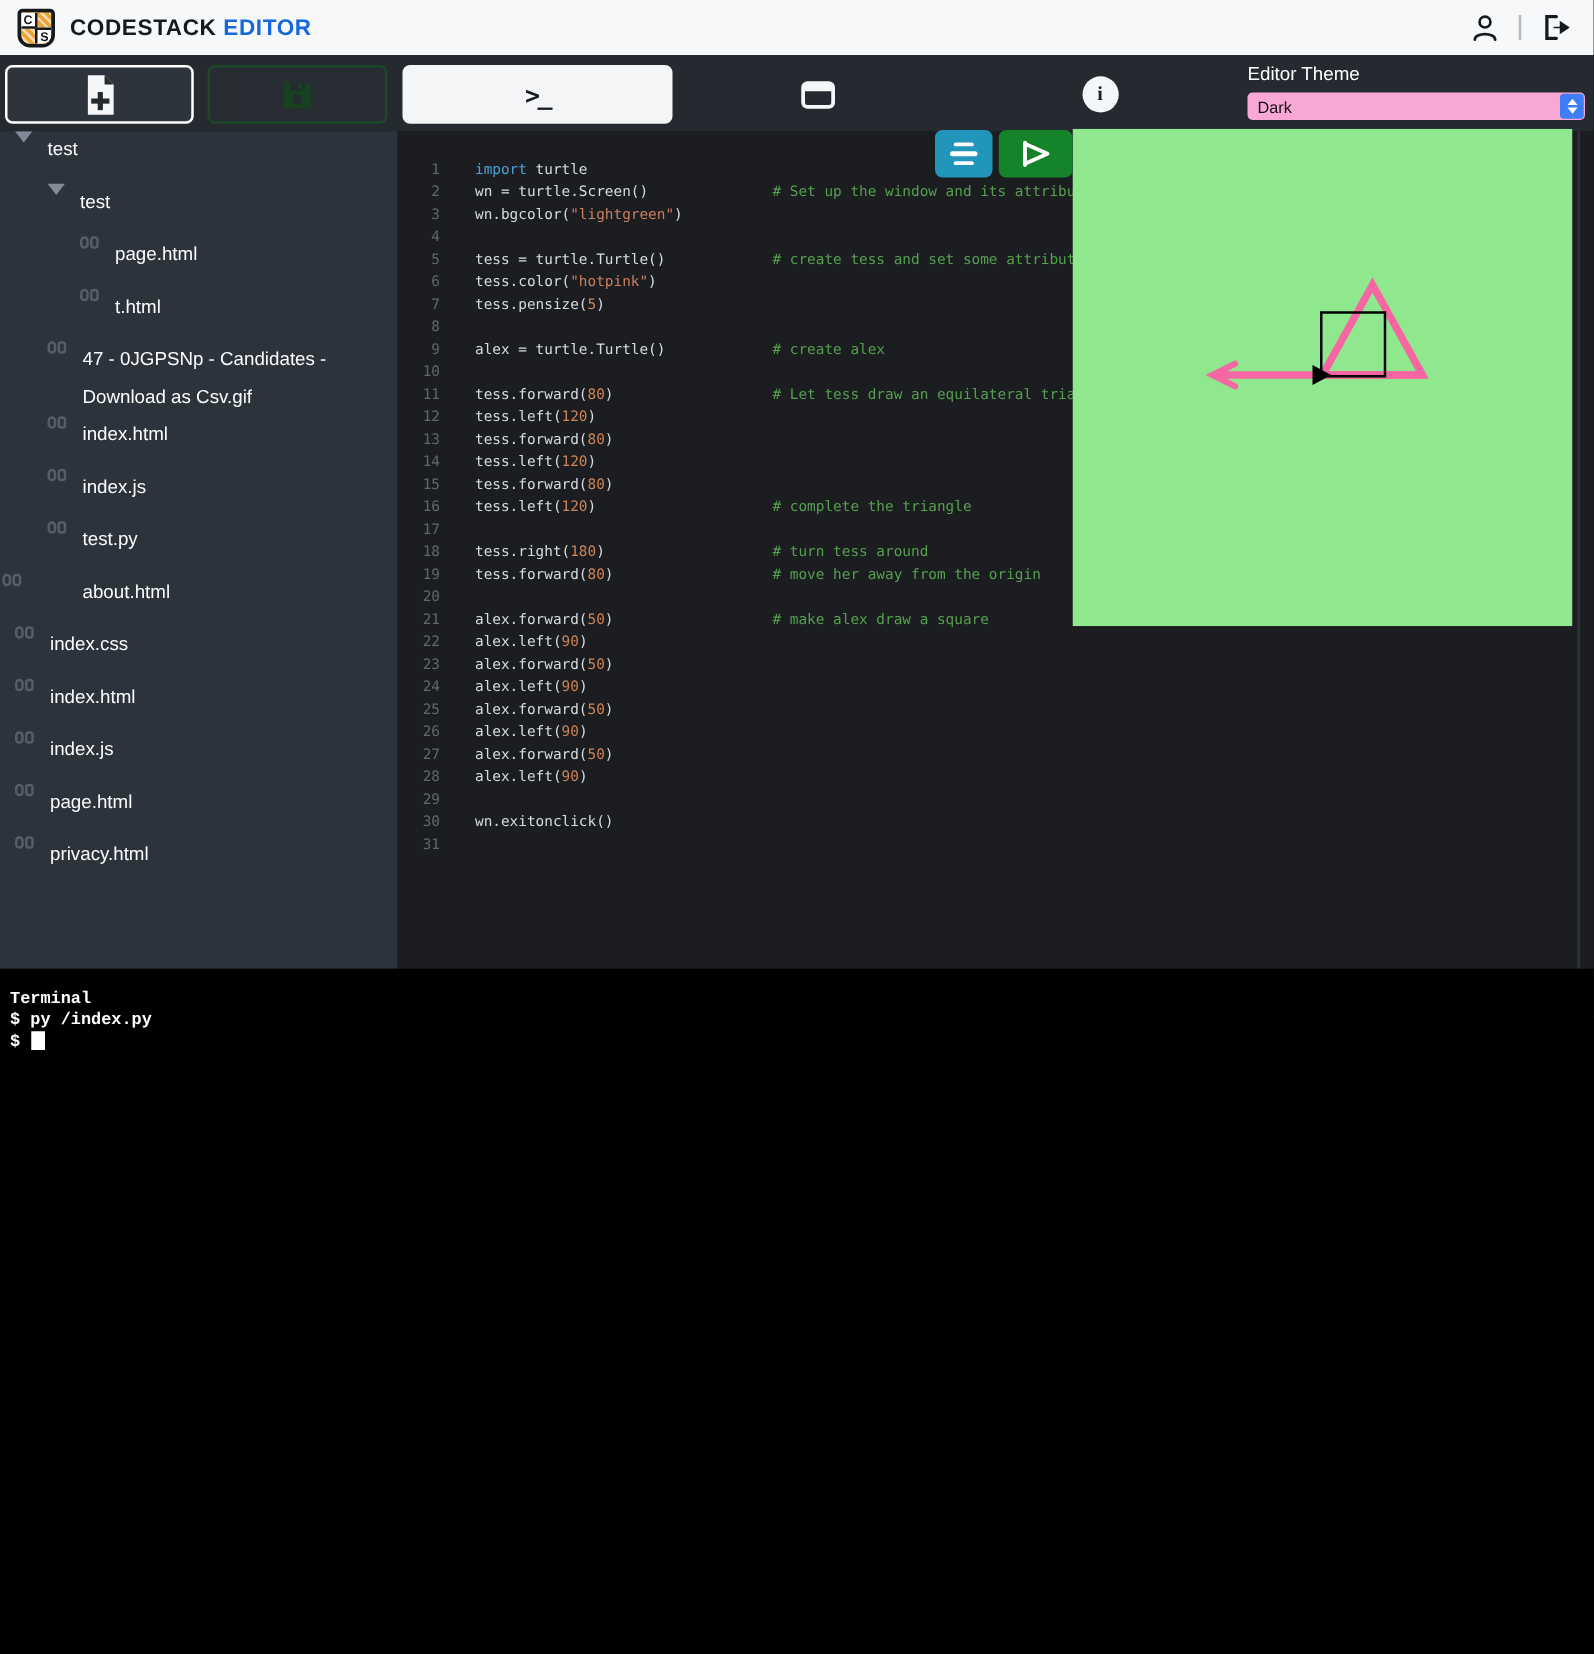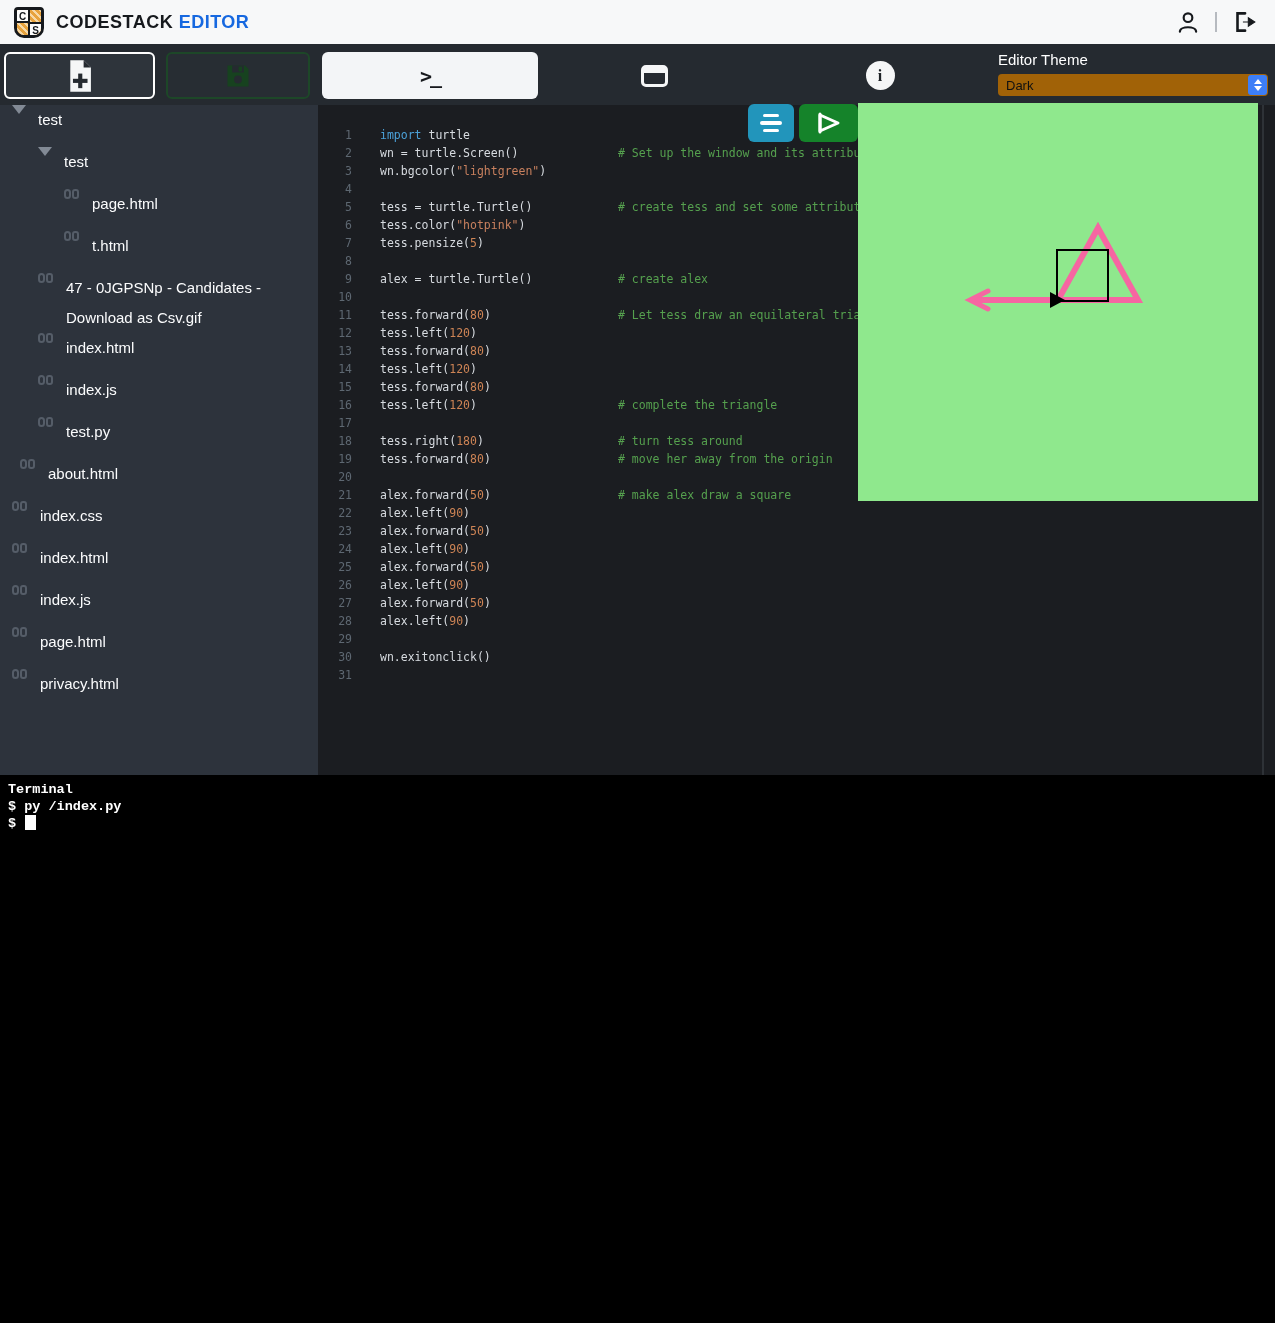--- a/index.html
+++ b/index.html
@@ -24,21 +24,21 @@
   .btn-new  { left:4px;   width:151px; background:#2E343B; border:2px solid #FFFFFF; }
   .btn-save { left:166px; width:144px; background:#272D33; border:2px solid #1D4728; }
   .btn-term { left:322px; width:216px; background:#F3F5F7; }
   .term-glyph { font-family:"DejaVu Sans Mono", monospace; font-weight:bold; font-size:20px; color:#16191D; letter-spacing:-2px; }
   .btn-window { left:628px; width:52px; background:transparent; }
   .win-icon { width:27px; height:22px; border:3px solid #F5F6F7; border-top:8px solid #F5F6F7; border-radius:5px; }
   .btn-info { left:856px; width:48px; background:transparent; }
   .info-circle { width:29px; height:29px; border-radius:50%; background:#F5F6F7; color:#1E2227; font-size:16px; font-weight:bold; font-family:"Liberation Serif", serif; display:flex; align-items:center; justify-content:center; }
   .theme-box { position:absolute; left:998px; top:7px; width:270px; }
   .theme-label { color:#FFFFFF; font-size:15px; margin-bottom:6px; }
-  .theme-select { position:relative; width:270px; height:22px; background:#a16207; border-radius:4px; display:flex; align-items:center; cursor:pointer; }
+  .theme-select { position:relative; width:270px; height:22px; background:#f9a8d4; border-radius:4px; display:flex; align-items:center; cursor:pointer; }
   .theme-select .val { font-size:13px; color:#111; padding-left:8px; }
   .sel-cap { position:absolute; right:1px; top:1px; width:19px; height:20px; background:#3D7EF7; border-radius:3px; display:flex; flex-direction:column; align-items:center; justify-content:center; gap:2px; }
   .tri-up    { width:0; height:0; border-left:4px solid transparent; border-right:4px solid transparent; border-bottom:5px solid #fff; }
   .tri-downw { width:0; height:0; border-left:4px solid transparent; border-right:4px solid transparent; border-top:5px solid #fff; }
 
   
   .sidebar { position:absolute; left:0; top:105px; width:318px; height:670px; background:#2D333C; padding-top:0; overflow:hidden; }
   .tree-row { display:flex; align-items:flex-start; min-height:42px; color:#FBFCFD; font-size:15px; font-weight:500; cursor:pointer; }
   .tree-row.selected { background:#1D4A66; }
   .caret { width:0; height:0; border-left:7px solid transparent; border-right:7px solid transparent; border-top:9px solid #828A95; margin-right:12px; flex:none; }
@@ -59,21 +59,21 @@
   .editor-vline { position:absolute; left:1262px; top:105px; width:2px; height:670px; background:#2E3237; }
 
   
   .btn-runmenu { position:absolute; left:748px; top:104px; width:46px; height:38px; background:#2295BB; border-radius:6px; display:flex; flex-direction:column; align-items:center; justify-content:center; gap:4px; cursor:pointer; z-index:6; }
   .btn-runmenu i { display:block; height:3.5px; background:#fff; border-radius:2px; }
   .btn-runmenu i:nth-child(1){ width:16px; } .btn-runmenu i:nth-child(2){ width:22px; } .btn-runmenu i:nth-child(3){ width:16px; }
   .btn-run { position:absolute; left:799px; top:104px; width:59px; height:38px; background:#15832A; border-radius:6px; display:flex; align-items:center; justify-content:center; cursor:pointer; z-index:6; }
   .turtle-canvas { position:absolute; left:858px; top:103px; width:400px; height:398px; z-index:5; }
 
   
-  .terminal { position:absolute; left:0; top:775px; width:1275px; height:548px; background:#000; color:#FFFFFF; font-family:"Liberation Mono", monospace; font-weight:bold; font-size:13.5px; padding:6px 8px; z-index:7; }
+  .terminal { position:absolute; left:0; top:775px; width:1275px; height:548px; background:#000; color:#FFFFFF; font-family:"Liberation Mono", monospace; font-weight:bold; font-size:13.5px; padding:16px 8px; z-index:7; }
   .term-line { height:17px; line-height:17px; white-space:pre; }
   .cursor { display:inline-block; width:11px; height:15px; background:#FFFFFF; vertical-align:-3px; margin-left:9px; }
 </style>
 </head>
 <body>
 
 <div id="app">
 
   <div class="header">
     <div class="logo">
@@ -178,21 +178,21 @@
           </span>
           <span class="tree-label">index.js</span>
         </div>
         <div class="tree-row" style="padding-left: 38px;">
           <span class="ficon">
             <i></i>
             <i></i>
           </span>
           <span class="tree-label">test.py</span>
         </div>
-        <div class="tree-row" style="padding-left: 20px;">
+        <div class="tree-row" style="padding-left: 2px; gap: 36px;">
           <span class="ficon">
             <i></i>
             <i></i>
           </span>
           <span class="tree-label">about.html</span>
         </div>
         <div class="tree-row" style="padding-left: 12px;">
           <span class="ficon">
             <i></i>
             <i></i>

